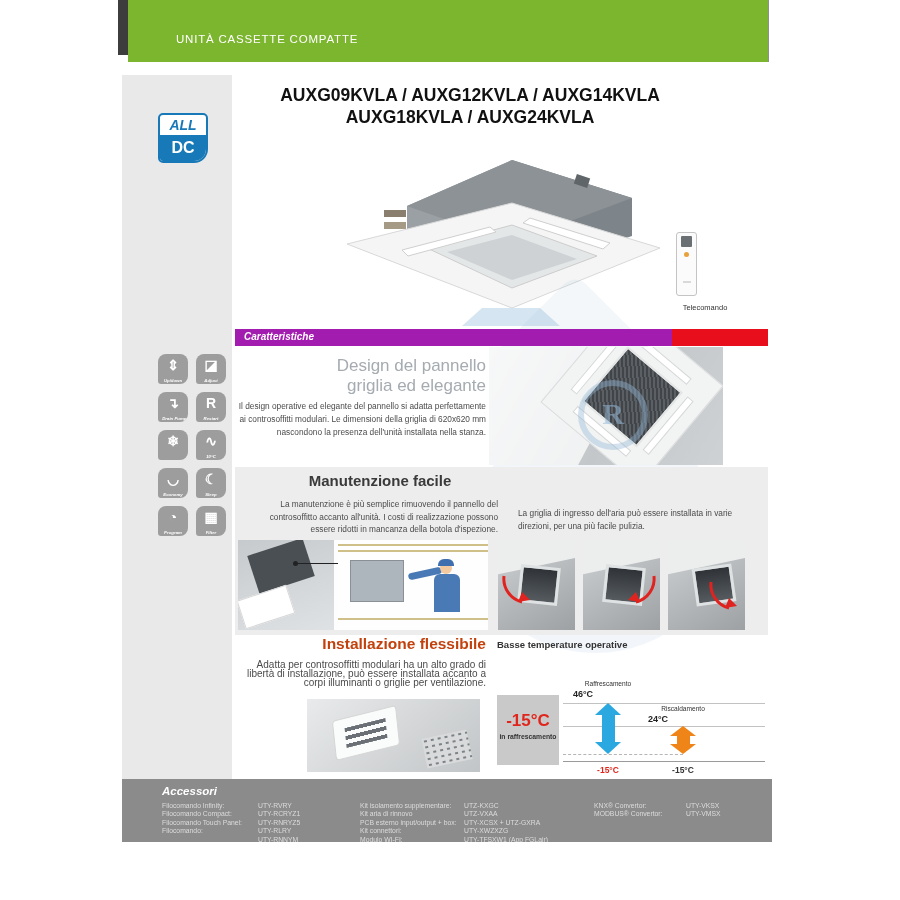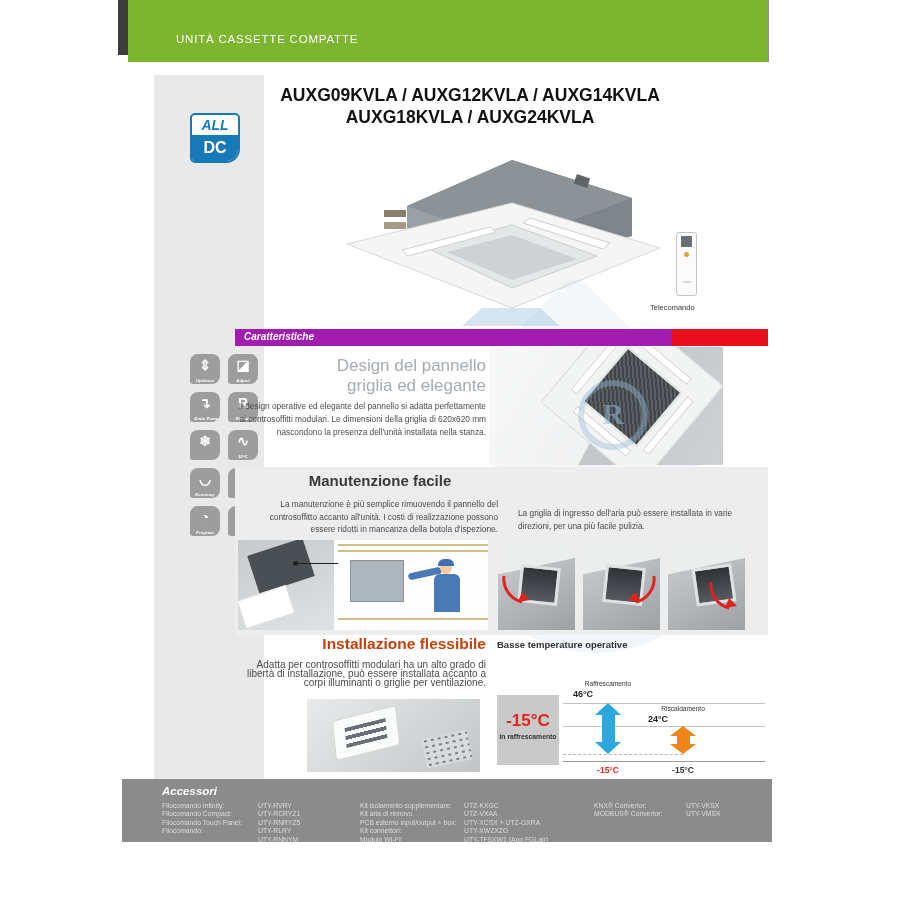--- a/index.html
+++ b/index.html
@@ -6,21 +6,21 @@
   .sheet{position:relative;width:900px;height:842px;background:#fff;overflow:hidden;
          font-family:"Liberation Sans", sans-serif;color:#4b4b4b;}
   .abs{position:absolute;}
 
   
   .dark-edge{left:118px;top:0;width:10px;height:55px;background:#3d3d3d;}
   .green-bar{left:128px;top:0;width:640px;height:62px;background:#7cb52e;border-right:1px solid #8f8f8f;}
   .green-bar .cat{position:absolute;left:48px;top:33px;color:#fff;font-size:11.5px;letter-spacing:.8px;}
 
   
-  .sidebar{left:122px;top:75px;width:110px;height:704px;background:#e9e9e9;margin-left:32px;}
+  .sidebar{left:122px;top:75px;width:110px;height:704px;background:#e9e9e9;}
   .alldc{position:absolute;left:36px;top:38px;width:46px;height:46px;border:2px solid #1879b8;
          border-radius:5px 5px 14px 5px;background:#fff;overflow:hidden;}
   .alldc .all{display:block;text-align:center;color:#1879b8;font-weight:bold;font-style:italic;
               font-size:14px;line-height:20px;}
   .alldc .dc{display:block;text-align:center;background:#1879b8;color:#fff;font-weight:bold;
              font-size:16px;line-height:26px;height:26px;}
   .icon-grid{position:absolute;left:36px;top:279px;display:grid;grid-template-columns:30px 30px;
              grid-auto-rows:30px;gap:8px;}
   .f-icon{position:relative;background:#9d9d9d;border-radius:8px 8px 8px 3px;color:#fff;}
   .f-icon .glyph{position:absolute;left:0;right:0;top:1px;text-align:center;font-size:14px;line-height:20px;font-weight:bold;}
@@ -30,21 +30,21 @@
   
   .main-title{left:240px;top:84px;width:460px;text-align:center;color:#111;font-weight:bold;
               font-size:17.5px;line-height:22px;}
 
   
   .product{left:332px;top:148px;width:335px;height:178px;}
   .remote{left:676px;top:232px;width:19px;height:62px;background:#fbfbfb;border:1px solid #c4c4c4;border-radius:3px;}
   .rc-screen{margin:3px auto 0;width:11px;height:11px;background:#6a6f74;border-radius:1px;}
   .rc-btn{margin:5px auto 0;width:5px;height:5px;border-radius:50%;background:#e8a23c;}
   .rc-slot{margin:24px auto 0;width:8px;height:2px;background:#d9d9d9;}
-  .remote-caption{left:650px;top:303px;width:110px;text-align:left;font-size:7.5px;color:#333;}
+  .remote-caption{left:650px;top:303px;width:110px;text-align:center;font-size:7.5px;color:#333;}
 
   
   .banner{left:235px;top:329px;width:533px;height:17px;background:#a21caf;z-index:3;}
   .banner .bright{position:absolute;right:0;top:0;width:96px;height:17px;background:#e90e1c;}
   .banner .txt{position:absolute;left:9px;top:2px;color:#fff;font-size:10px;font-weight:bold;font-style:italic;}
 
   
   .wm{pointer-events:none;}
   .wm-tip{left:515px;top:298px;width:120px;height:120px;background:rgba(165,195,220,.13);
           transform:rotate(45deg);border-radius:16px;z-index:1;}

